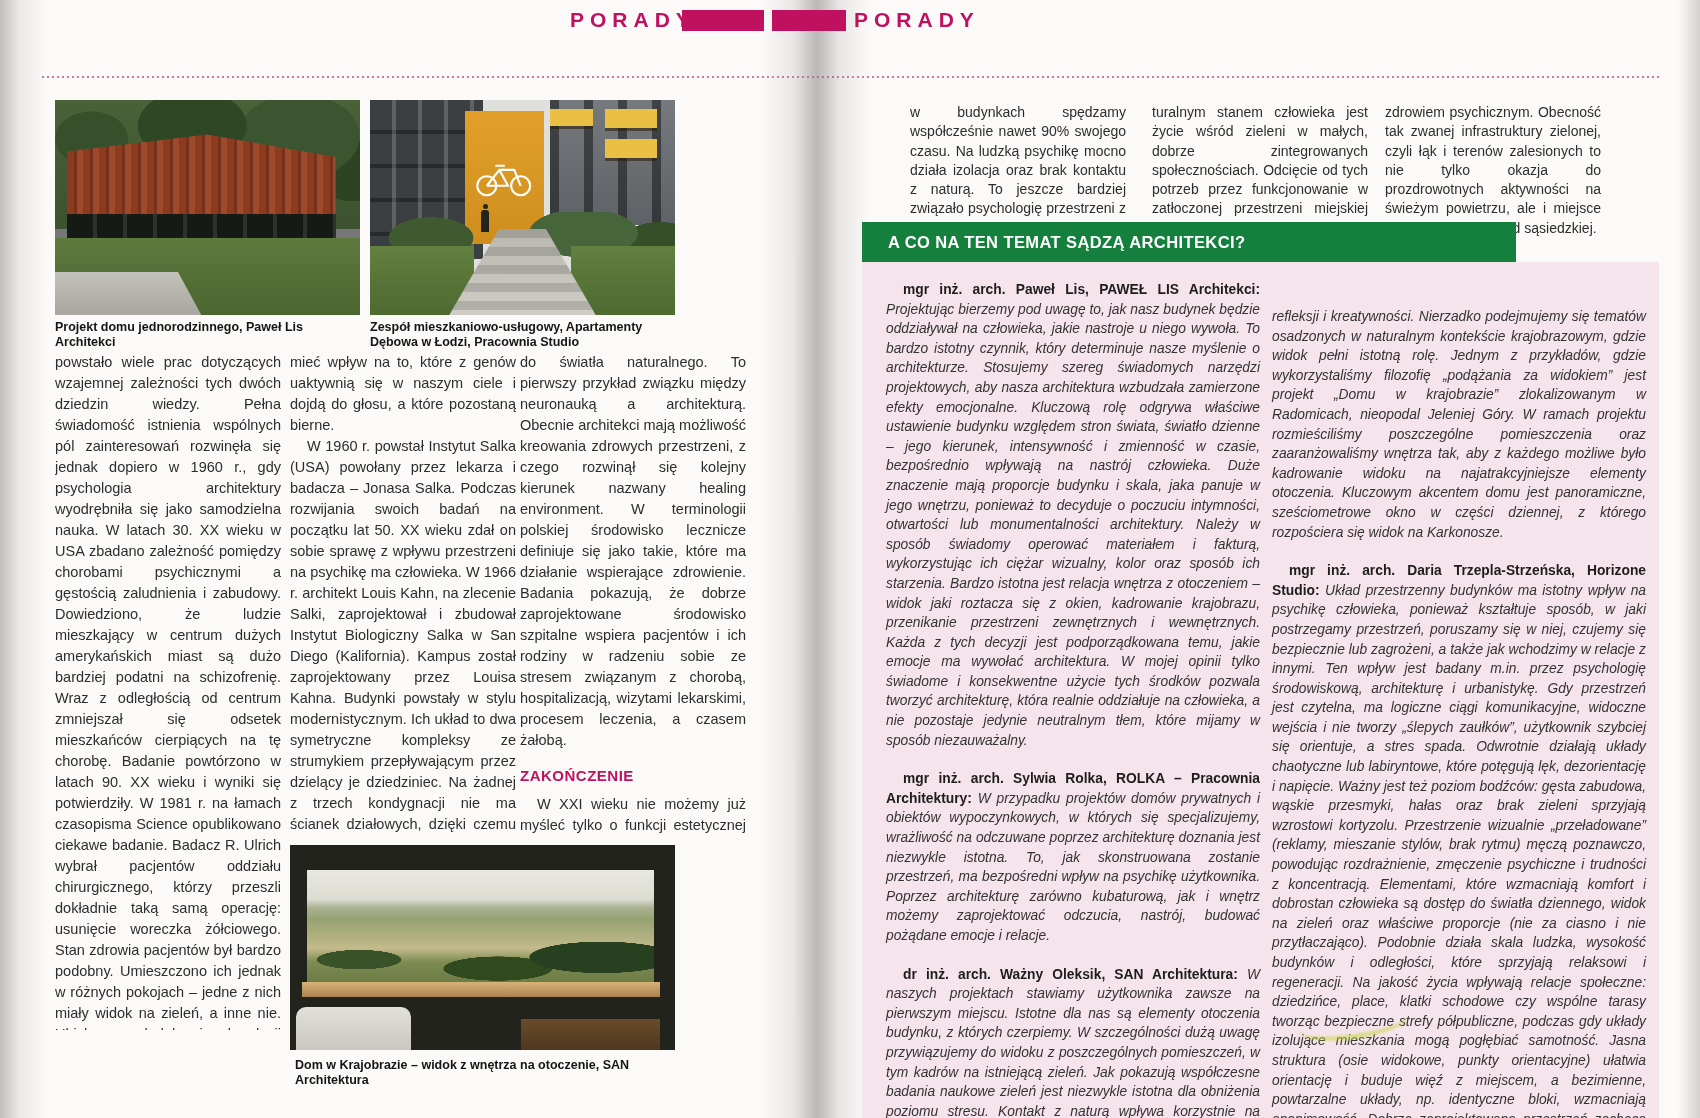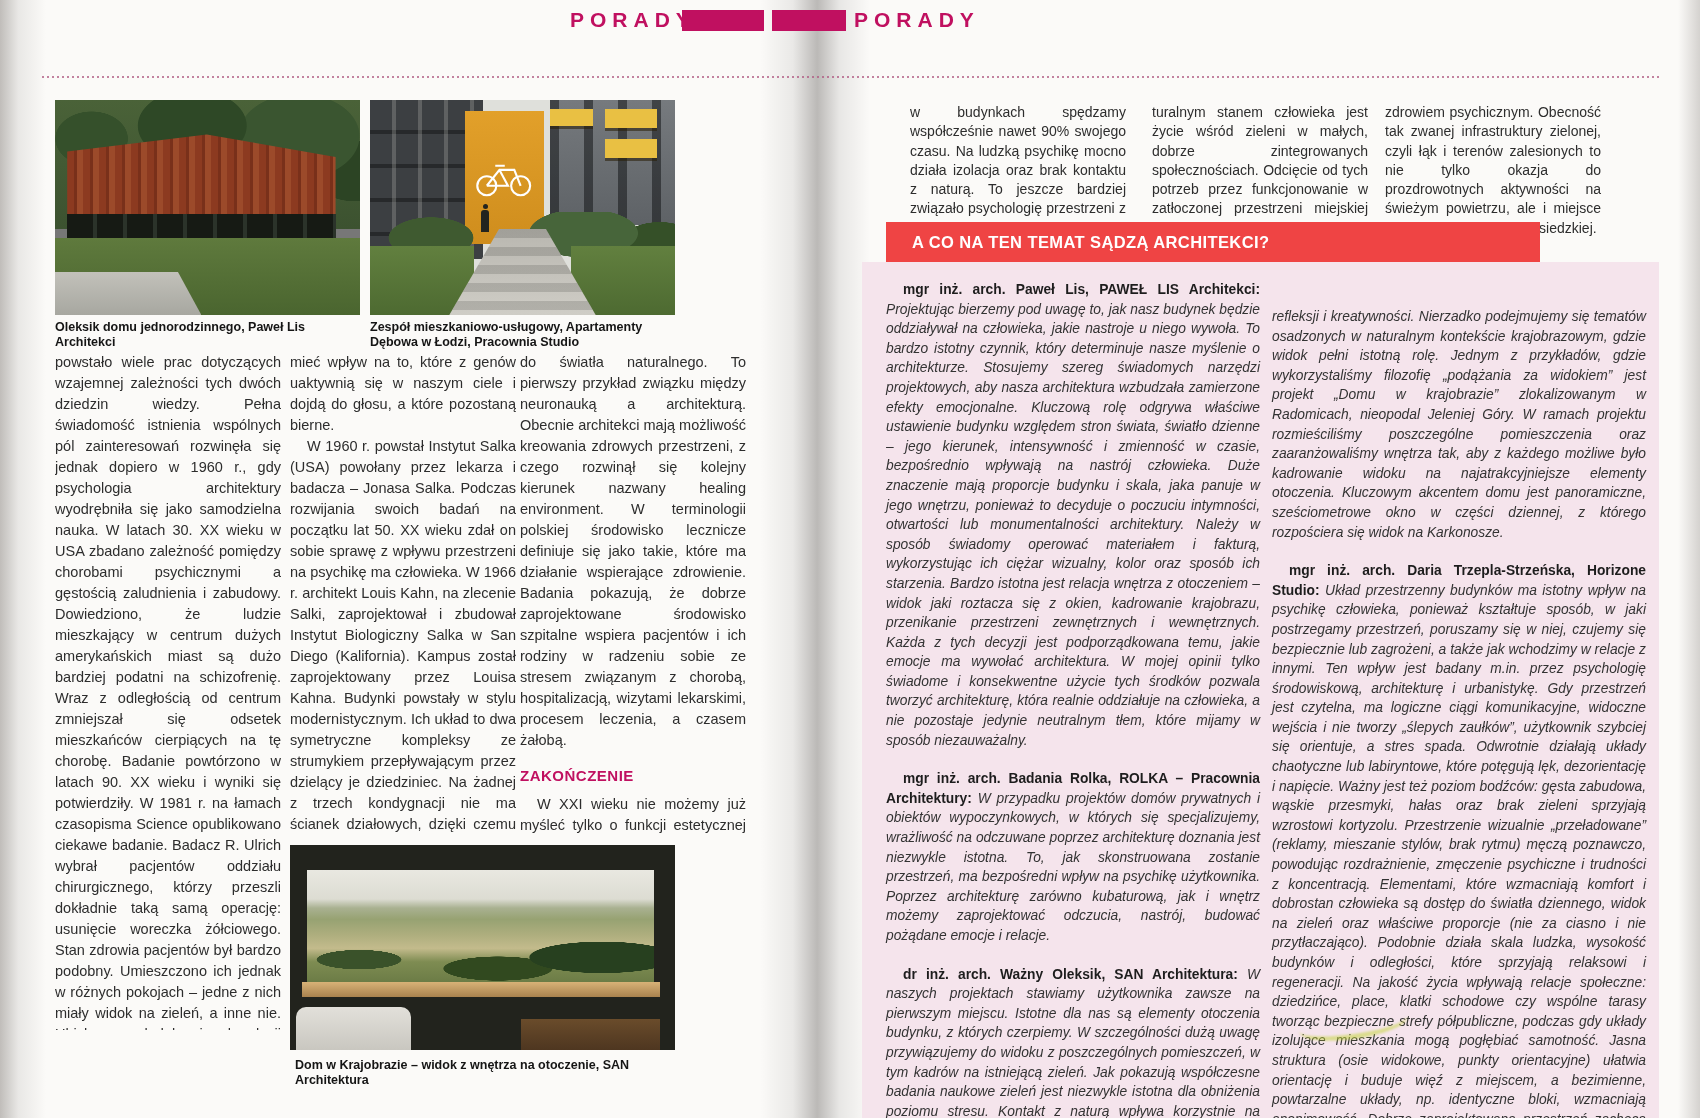--- a/index.html
+++ b/index.html
@@ -79,21 +79,21 @@
   .p3-sofa{position:absolute;left:1.5%;bottom:0;width:30%;height:21%;background:linear-gradient(180deg,#e2e0da,#c9c7c0);border-radius:10px 10px 0 0;}
   .p3-table{position:absolute;right:4%;bottom:0;width:36%;height:15%;background:linear-gradient(180deg,#6a4c2b,#4e3620);}
   
   .caption{position:absolute;font-size:12.5px;font-weight:bold;color:#151515;line-height:15px;}
   .bodycol{position:absolute;width:226px;font-size:14.5px;line-height:21px;text-align:justify;color:#2d2d2d;}
   .bodycol p{margin:0;}
   .bodycol p.indent{text-indent:17px;}
   .rp-col{position:absolute;width:216px;font-size:14px;line-height:19.3px;text-align:justify;color:#2d2d2d;}
   .sec-head{color:#c01060;font-weight:bold;font-size:15px;margin:14px 0 8px 0 !important;letter-spacing:.5px;}
   
-  .banner{position:absolute;left:862px;top:222px;width:654px;height:40px;background:#ef4444;margin-left:24px;}
+  .banner{position:absolute;left:862px;top:222px;width:654px;height:40px;background:#15803d;}
   .banner span{display:block;color:#fff;font-weight:bold;font-size:16.5px;line-height:41px;padding-left:26px;letter-spacing:.4px;}
   .archbox{position:absolute;left:862px;top:262px;width:797px;height:968px;background:#f5e4ec;overflow:hidden;}
   .archcol{position:absolute;top:18px;width:374px;height:740px;font-size:13.8px;line-height:19.6px;
     font-style:italic;text-align:justify;color:#333;}
   .archcol p{margin:0 0 0 0;}
   .archcol p + p{margin-top:19px;}
   .archcol .expert{text-indent:17px;}
   .expert b{font-style:normal;color:#1d1d1d;}
   .hl-mark{position:absolute;left:1298px;top:1008px;width:110px;height:26px;border-radius:50%;
     border-bottom:5px solid rgba(196,214,60,.55);transform:rotate(-8deg);filter:blur(1px);}
@@ -134,21 +134,21 @@
   <div class="p2-balc" style="right:6%;top:4%;width:17%;height:9%;"></div>
   <div class="p2-balc" style="right:6%;top:18%;width:17%;height:9%;"></div>
   <div class="p2-balc" style="right:27%;top:4%;width:14%;height:8%;"></div>
   <div class="p2-trees"></div>
   <div class="p2-lawn" style="left:0;width:34%;"></div>
   <div class="p2-lawn" style="right:0;width:34%;"></div>
   <div class="p2-path"></div>
   <div class="p2-person"></div>
 </div>
 
-<div class="caption" style="left:55px;top:320px;width:300px;">Oleksik domu jednorodzinnego, Paweł Lis Architekci</div>
+<div class="caption" style="left:55px;top:320px;width:300px;">Projekt domu jednorodzinnego, Paweł Lis Architekci</div>
 <div class="caption" style="left:370px;top:320px;width:302px;">Zespół mieszkaniowo-usługowy, Apartamenty Dębowa w Łodzi, Pracownia Studio</div>
 
 <div class="bodycol" style="left:55px;top:352px;height:678px;overflow:hidden;">
   <p>powstało wiele prac dotyczących wzajemnej zależności tych dwóch dziedzin wiedzy. Pełna świadomość istnienia wspólnych pól zainteresowań rozwinęła się jednak dopiero w 1960 r., gdy psychologia architektury wyodrębniła się jako samodzielna nauka. W latach 30. XX wieku w USA zbadano zależność pomiędzy chorobami psychicznymi a gęstością zaludnienia i zabudowy. Dowiedziono, że ludzie mieszkający w centrum dużych amerykańskich miast są dużo bardziej podatni na schizofrenię. Wraz z odległością od centrum zmniejszał się odsetek mieszkańców cierpiących na tę chorobę. Badanie powtórzono w latach 90. XX wieku i wyniki się potwierdziły. W 1981 r. na łamach czasopisma Science opublikowano ciekawe badanie. Badacz R. Ulrich wybrał pacjentów oddziału chirurgicznego, którzy przeszli dokładnie taką samą operację: usunięcie woreczka żółciowego. Stan zdrowia pacjentów był bardzo podobny. Umieszczono ich jednak w różnych pokojach – jedne z nich miały widok na zieleń, a inne nie. Ulrich przyglądał się korelacji między samopoczuciem pacjenta i tym, czy miał on za oknem zieleń i więcej światła dziennego, czy też nie. Okazało się, że pacjenci z lepszym widokiem z okna wychodzili szybciej ze szpitala i przyjmowali mniej leków przeciwbólowych. Wiele racji miał zatem Winston Churchill, mówiąc: „My kształtujemy budynki, a potem one kształtują nas”. Najnowsze badania naukowe z dziedziny epigenetyki wskazują, że budynki i miasta mogą</p>
 </div>
 <div class="bodycol" style="left:290px;top:352px;height:486px;overflow:hidden;">
   <p>mieć wpływ na to, które z genów uaktywnią się w naszym ciele i dojdą do głosu, a które pozostaną bierne.</p>
   <p class="indent">W 1960 r. powstał Instytut Salka (USA) powołany przez lekarza i badacza – Jonasa Salka. Podczas rozwijania swoich badań na początku lat 50. XX wieku zdał on sobie sprawę z wpływu przestrzeni na psychikę ma człowieka. W 1966 r. architekt Louis Kahn, na zlecenie Salki, zaprojektował i zbudował Instytut Biologiczny Salka w San Diego (Kalifornia). Kampus został zaprojektowany przez Louisa Kahna. Budynki powstały w stylu modernistycznym. Ich układ to dwa symetryczne kompleksy ze strumykiem przepływającym przez dzielący je dziedziniec. Na żadnej z trzech kondygnacji nie ma ścianek działowych, dzięki czemu zespoły badaczy mogą ze sobą swobodnie współpracować. Okna i świetliki zostały zaprojektowane tak, by mogły być przesuwane po prowadnicach. Dzięki temu każdy z pracowników ma swobodny dostęp</p>
 </div>
 <div class="bodycol" style="left:520px;top:352px;height:486px;overflow:hidden;">
@@ -180,21 +180,21 @@
   <span>A CO NA TEN TEMAT SĄDZĄ ARCHITEKCI?</span>
 </div>
 
 <div class="archbox">
   <div class="archcol" style="left:24px;">
     <p class="expert">
       <b>mgr inż. arch. Paweł Lis, PAWEŁ LIS Architekci:</b>
       <span>Projektując bierzemy pod uwagę to, jak nasz budynek będzie oddziaływał na człowieka, jakie nastroje u niego wywoła. To bardzo istotny czynnik, który determinuje nasze myślenie o architekturze. Stosujemy szereg świadomych narzędzi projektowych, aby nasza architektura wzbudzała zamierzone efekty emocjonalne. Kluczową rolę odgrywa właściwe ustawienie budynku względem stron świata, światło dzienne – jego kierunek, intensywność i zmienność w czasie, bezpośrednio wpływają na nastrój człowieka. Duże znaczenie mają proporcje budynku i skala, jaka panuje w jego wnętrzu, ponieważ to decyduje o poczuciu intymności, otwartości lub monumentalności architektury. Należy w sposób świadomy operować materiałem i fakturą, wykorzystując ich ciężar wizualny, kolor oraz sposób ich starzenia. Bardzo istotna jest relacja wnętrza z otoczeniem – widok jaki roztacza się z okien, kadrowanie krajobrazu, przenikanie przestrzeni zewnętrznych i wewnętrznych. Każda z tych decyzji jest podporządkowana temu, jakie emocje ma wywołać architektura. W mojej opinii tylko świadome i konsekwentne użycie tych środków pozwala tworzyć architekturę, która realnie oddziałuje na człowieka, a nie pozostaje jedynie neutralnym tłem, które mijamy w sposób niezauważalny.</span>
     </p>
     <p class="expert">
-      <b>mgr inż. arch. Badania Rolka, ROLKA – Pracownia Architektury:</b>
+      <b>mgr inż. arch. Sylwia Rolka, ROLKA – Pracownia Architektury:</b>
       <span>W przypadku projektów domów prywatnych i obiektów wypoczynkowych, w których się specjalizujemy, wrażliwość na odczuwane poprzez architekturę doznania jest niezwykle istotna. To, jak skonstruowana zostanie przestrzeń, ma bezpośredni wpływ na psychikę użytkownika. Poprzez architekturę zarówno kubaturową, jak i wnętrz możemy zaprojektować odczucia, nastrój, budować pożądane emocje i relacje.</span>
     </p>
     <p class="expert">
       <b>dr inż. arch. Ważny Oleksik, SAN Architektura:</b>
       <span>W naszych projektach stawiamy użytkownika zawsze na pierwszym miejscu. Istotne dla nas są elementy otoczenia budynku, z których czerpiemy. W szczególności dużą uwagę przywiązujemy do widoku z poszczególnych pomieszczeń, w tym kadrów na istniejącą zieleń. Jak pokazują współczesne badania naukowe zieleń jest niezwykle istotna dla obniżenia poziomu stresu. Kontakt z naturą wpływa korzystnie na redukcję stresu oraz działa wyciszającą i tonizująco pomagając radzić sobie z negatywnym napięciem i stresem. Również widok na otwartą przestrzeń daje poczucie wolności, zmniejsza klaustrofobię oraz może sprzyjać</span>
     </p>
   </div>
   <div class="archcol" style="left:410px;margin-top:27px;">
     <p>refleksji i kreatywności. Nierzadko podejmujemy się tematów osadzonych w naturalnym kontekście krajobrazowym, gdzie widok pełni istotną rolę. Jednym z przykładów, gdzie wykorzystaliśmy filozofię „podążania za widokiem” jest projekt „Domu w krajobrazie” zlokalizowanym w Radomicach, nieopodal Jeleniej Góry. W ramach projektu rozmieściliśmy poszczególne pomieszczenia oraz zaaranżowaliśmy wnętrza tak, aby z każdego możliwe było kadrowanie widoku na najatrakcyjniejsze elementy otoczenia. Kluczowym akcentem domu jest panoramiczne, sześciometrowe okno w części dziennej, z którego rozpościera się widok na Karkonosze.</p>
     <p class="expert">

